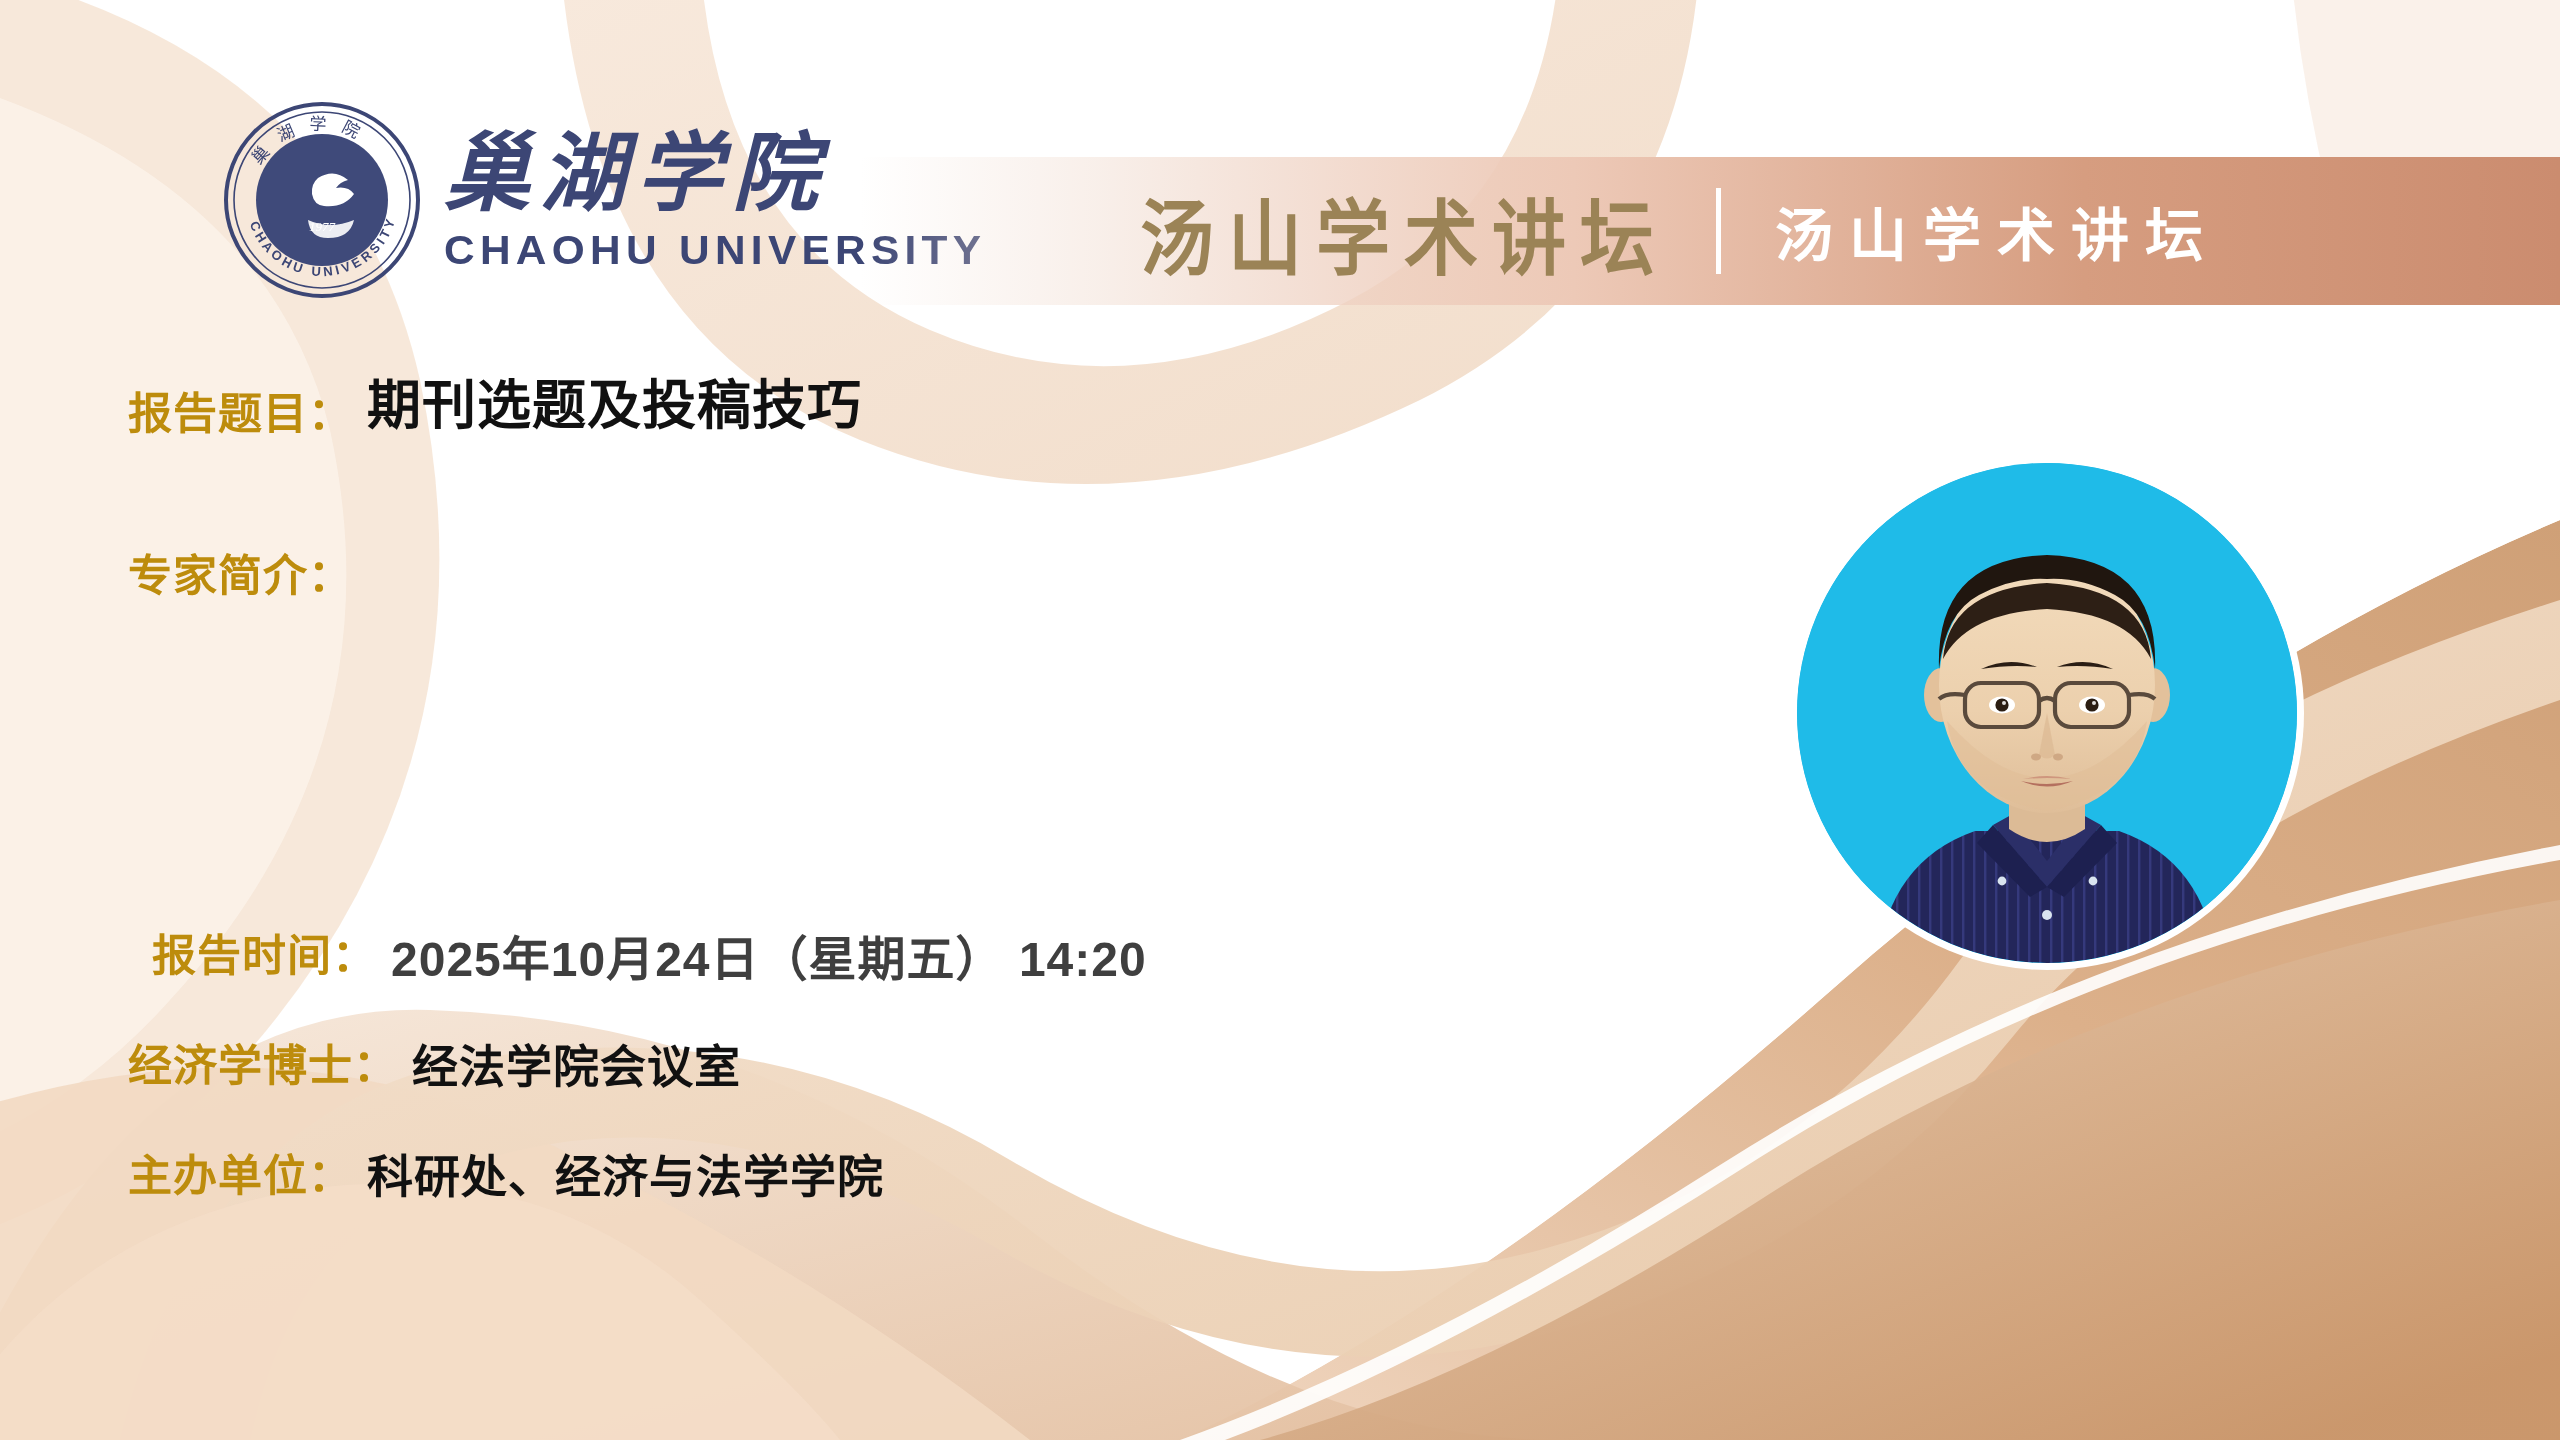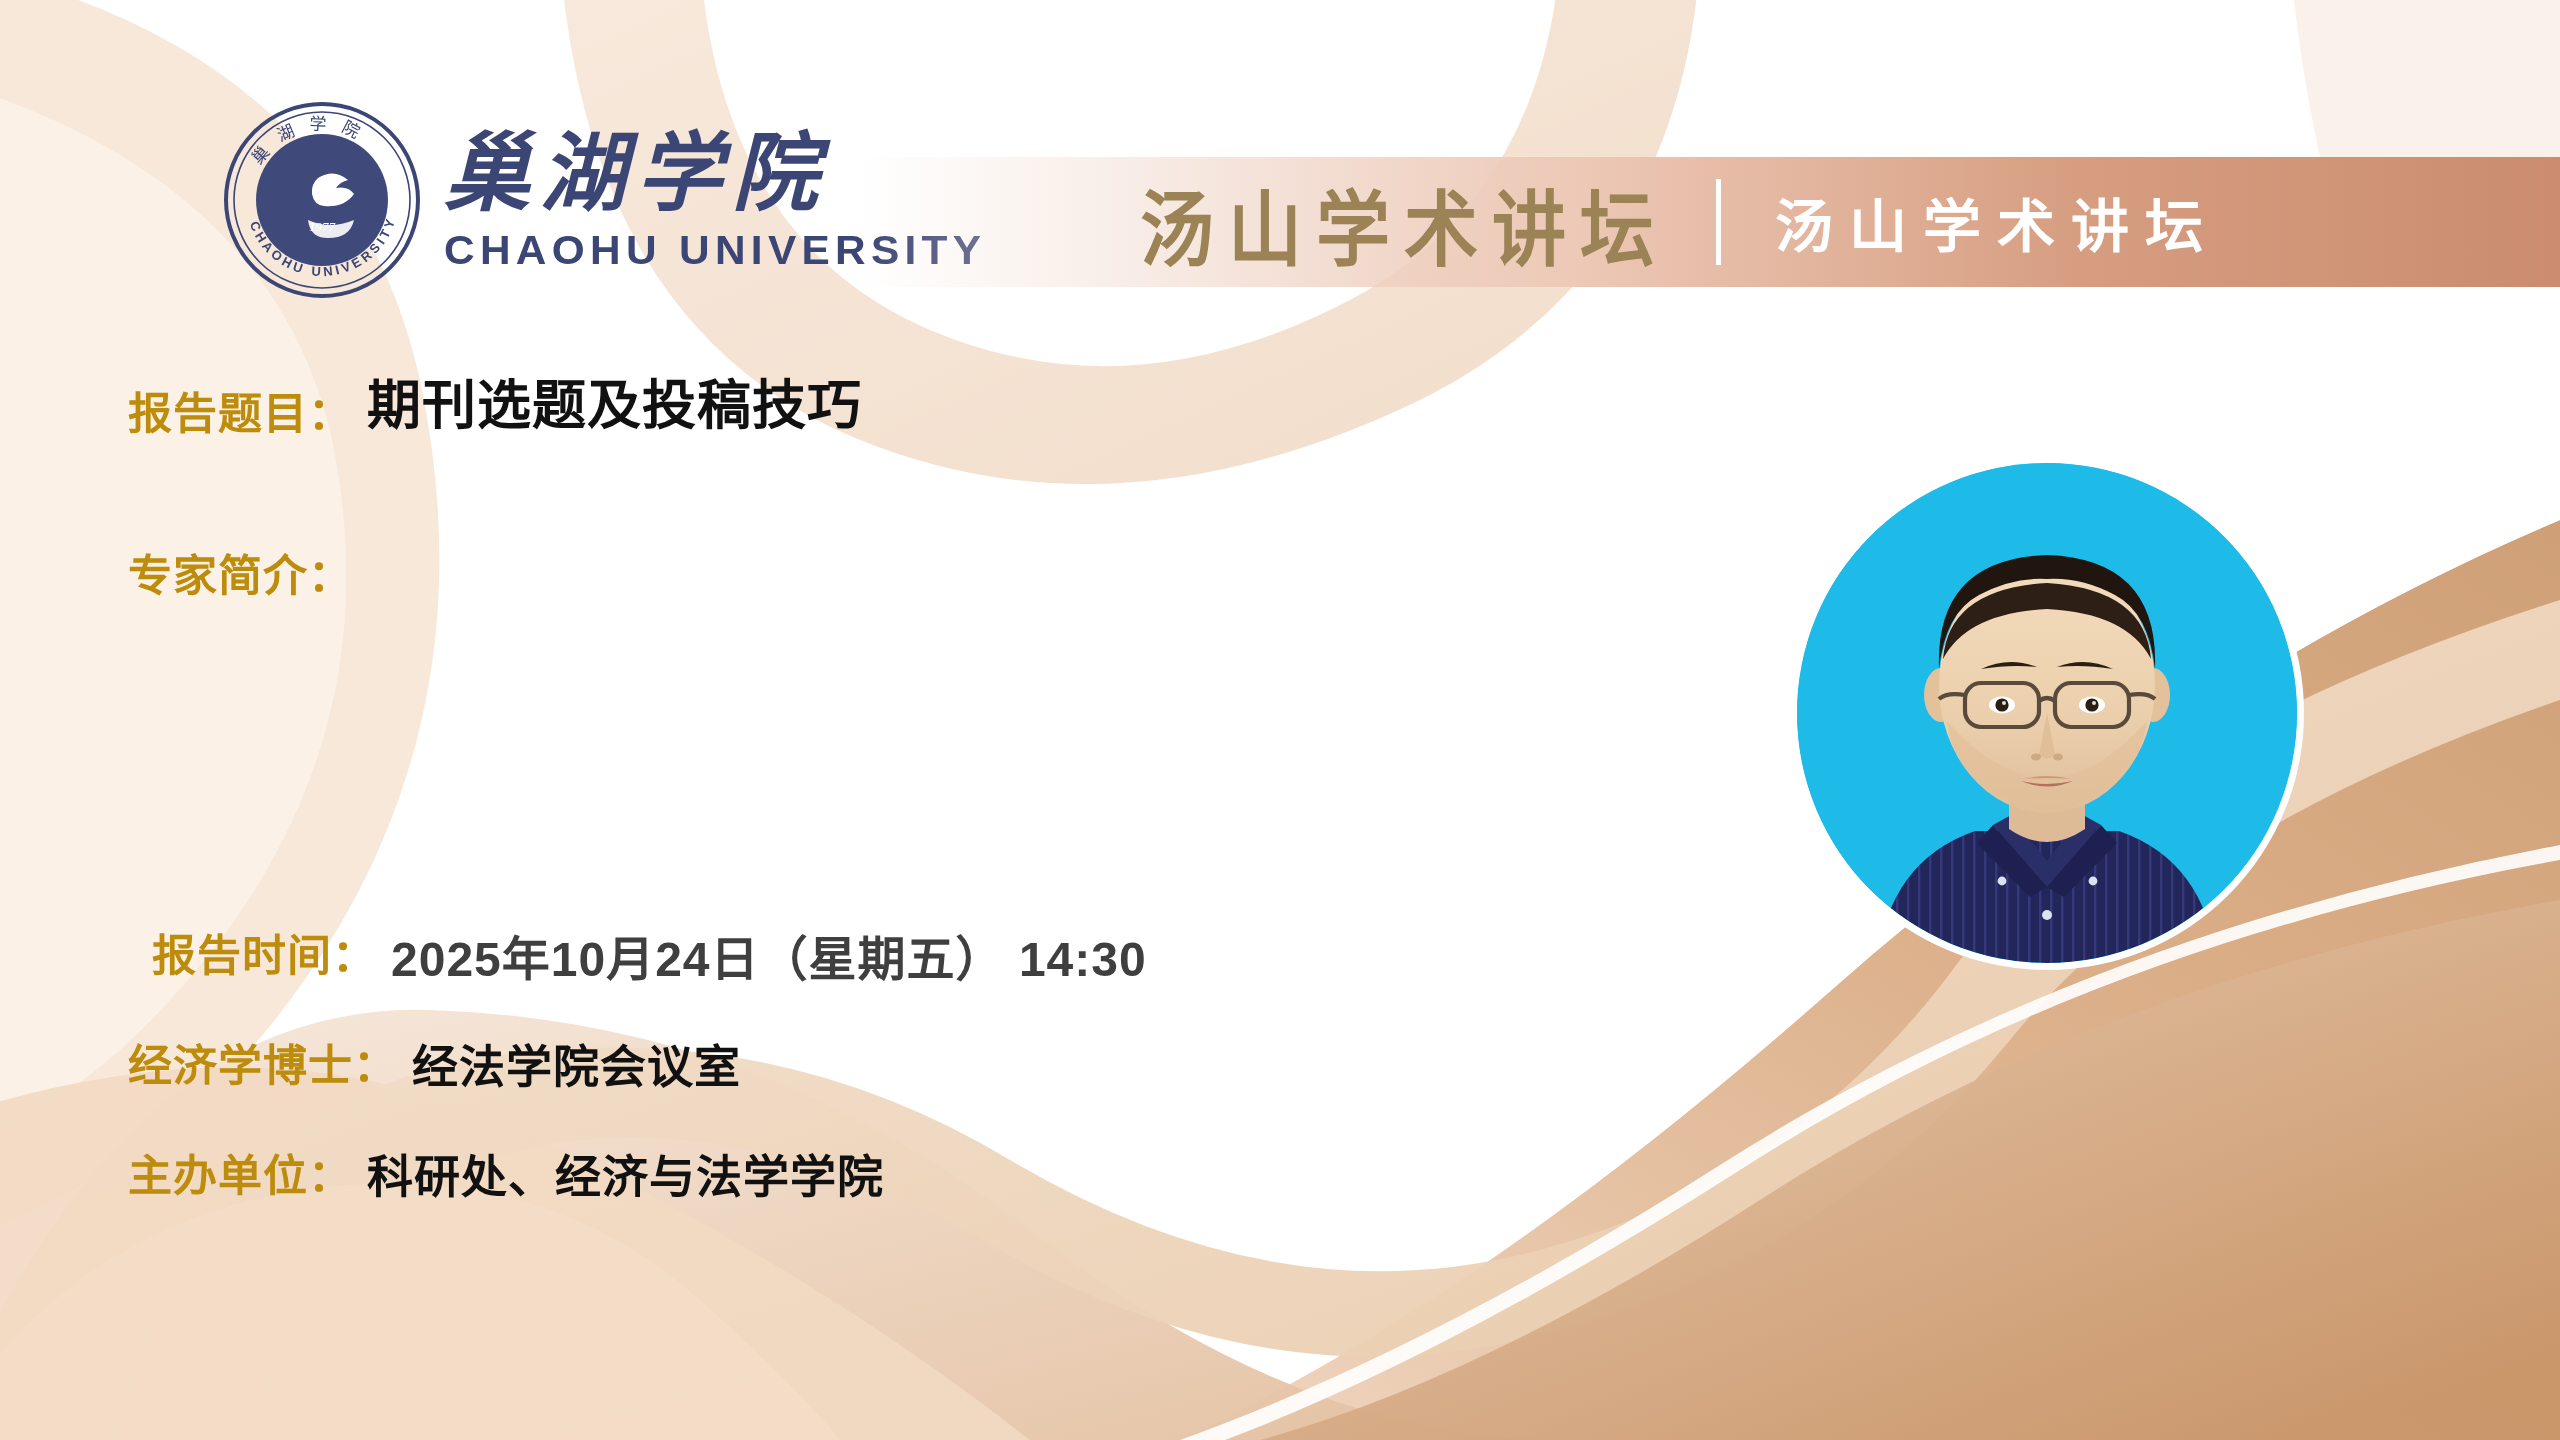--- a/index.html
+++ b/index.html
@@ -33,21 +33,21 @@
     white-space:nowrap;
   }
   .wordmark-en{
     font-family:"Liberation Sans","DejaVu Sans",sans-serif;
     font-size:40px;font-weight:700;color:#3c4675;
     letter-spacing:5px;margin-top:14px;white-space:nowrap;
     transform:scaleX(1.06);transform-origin:left center;
   }
 
   .banner{
-    position:absolute;left:860px;top:157px;width:1700px;height:130px;
+    position:absolute;left:860px;top:157px;width:1700px;height:148px;
     background:linear-gradient(to right,
       rgba(255,255,255,0) 0%,
       rgba(243,226,216,0.55) 14%,
       #edc9b7 42%,
       #d69d80 72%,
       #cb8c6f 100%);
     display:flex;align-items:center;
   }
   .banner-title{
     margin-left:280px;
@@ -215,21 +215,21 @@
       <span class="label">报告题目：</span>
       <span class="value-strong">期刊选题及投稿技巧</span>
     </div>
 
     <div class="row" id="row-bio">
       <span class="label">专家简介：</span>
     </div>
 
     <div class="row" id="row-time">
       <span class="label">报告时间：</span>
-      <span class="value-dark">2025年10月24日（星期五） 14:30</span>
+      <span class="value-dark">2025年10月24日（星期五） 14:20</span>
     </div>
 
     <div class="row" id="row-place">
       <span class="label">经济学博士：</span>
       <span class="value-strong">经法学院会议室</span>
     </div>
 
     <div class="row" id="row-host">
       <span class="label">主办单位：</span>
       <span class="value-strong">科研处、经济与法学学院</span>

